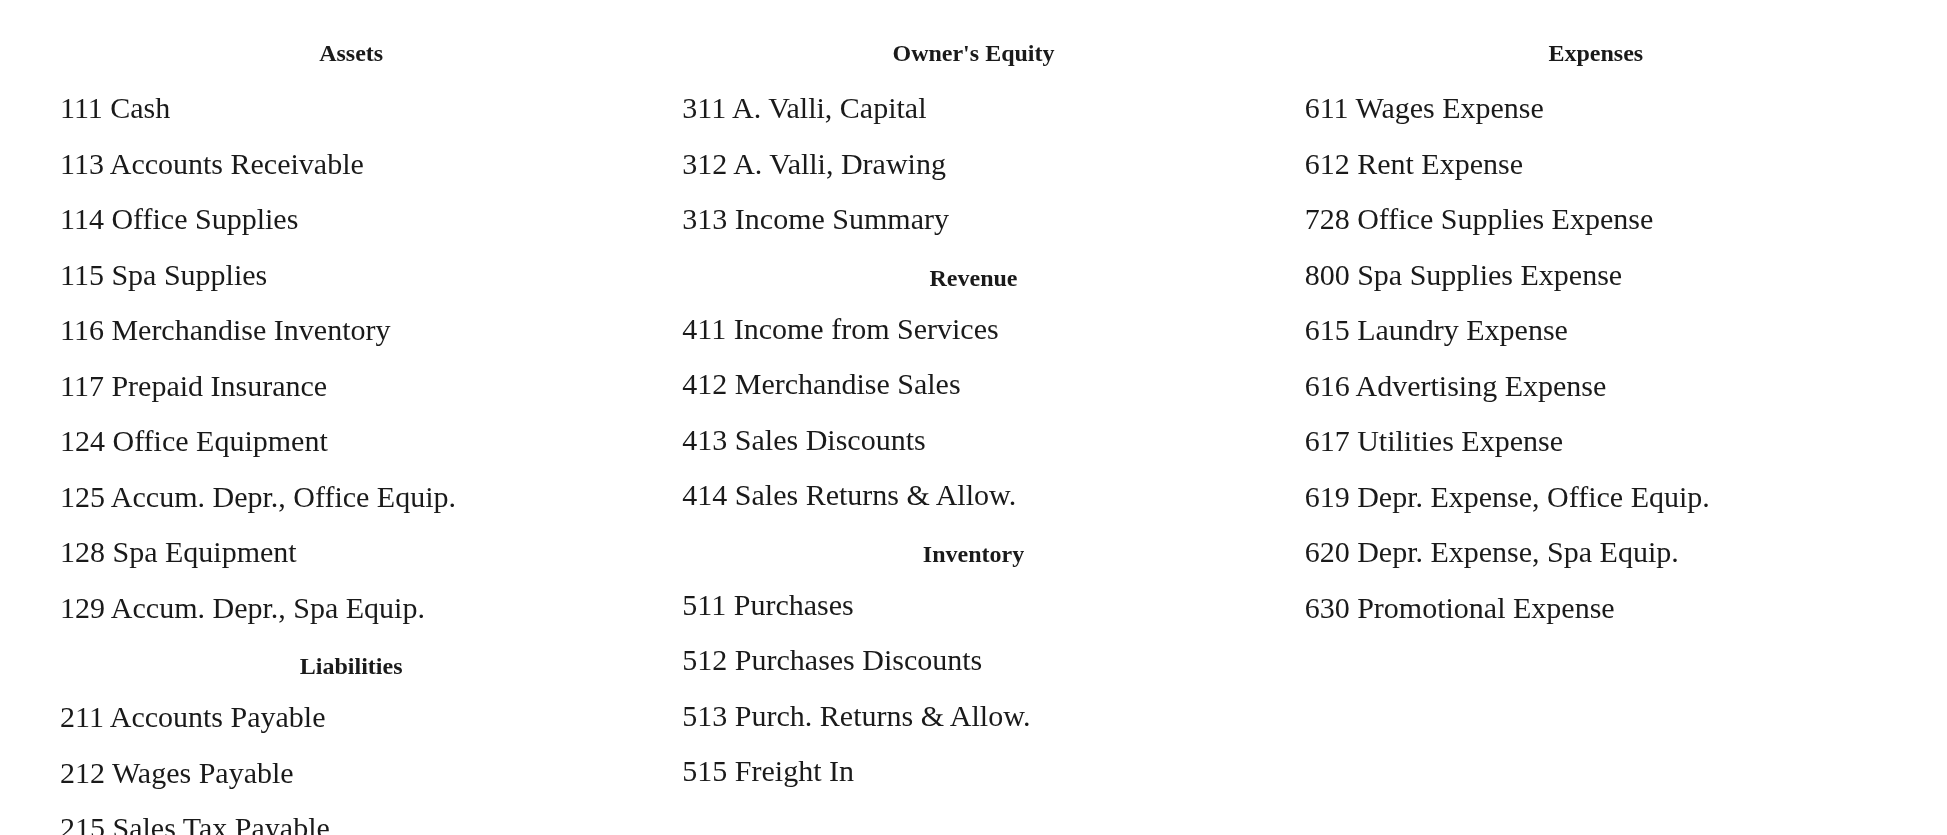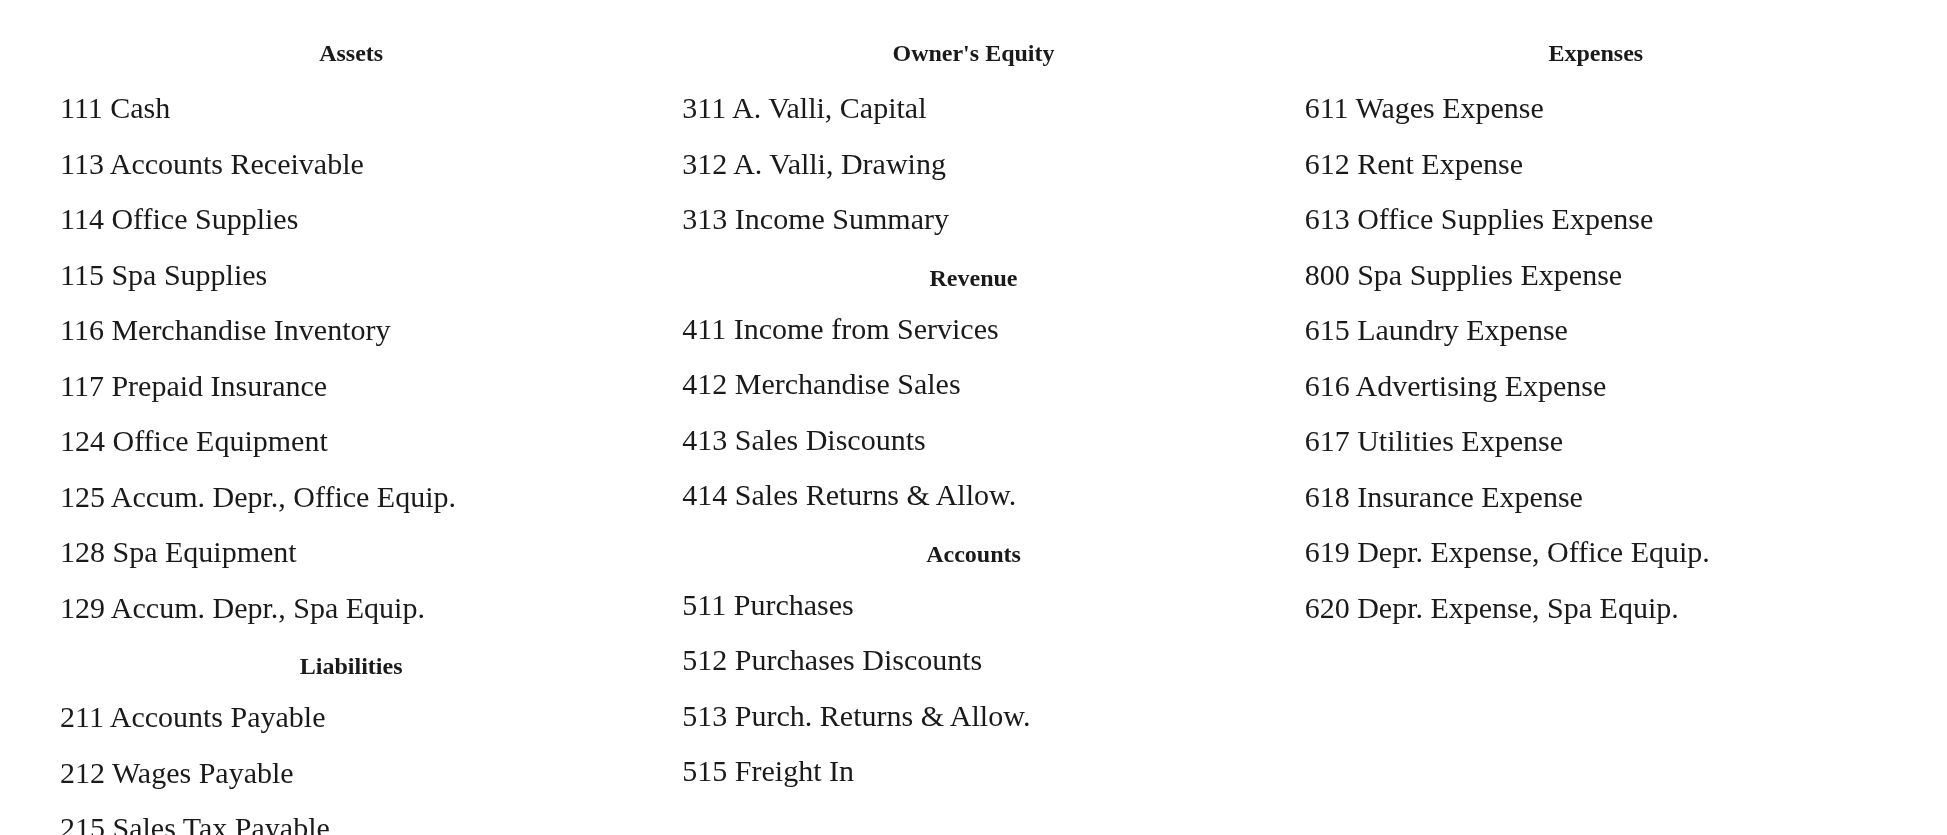--- a/index.html
+++ b/index.html
@@ -84,32 +84,32 @@
     <div class="column">
       <div class="column-header">Owner's Equity</div>
       <div class="account-item">311 A. Valli, Capital</div>
       <div class="account-item">312 A. Valli, Drawing</div>
       <div class="account-item">313 Income Summary</div>
       <div class="section-header">Revenue</div>
       <div class="account-item">411 Income from Services</div>
       <div class="account-item">412 Merchandise Sales</div>
       <div class="account-item">413 Sales Discounts</div>
       <div class="account-item">414 Sales Returns &amp; Allow.</div>
-      <div class="section-header">Accounts</div>
+      <div class="section-header">Inventory</div>
       <div class="account-item">511 Purchases</div>
       <div class="account-item">512 Purchases Discounts</div>
       <div class="account-item">513 Purch. Returns &amp; Allow.</div>
       <div class="account-item">515 Freight In</div>
     </div>
     <div class="column">
       <div class="column-header">Expenses</div>
       <div class="account-item">611 Wages Expense</div>
       <div class="account-item">612 Rent Expense</div>
-      <div class="account-item">613 Office Supplies Expense</div>
+      <div class="account-item">728 Office Supplies Expense</div>
       <div class="account-item">800 Spa Supplies Expense</div>
       <div class="account-item">615 Laundry Expense</div>
       <div class="account-item">616 Advertising Expense</div>
       <div class="account-item">617 Utilities Expense</div>
-      <div class="account-item">618 Insurance Expense</div>
       <div class="account-item">619 Depr. Expense, Office Equip.</div>
       <div class="account-item">620 Depr. Expense, Spa Equip.</div>
+      <div class="account-item">630 Promotional Expense</div>
     </div>
   </div>
 
 </body></html>

